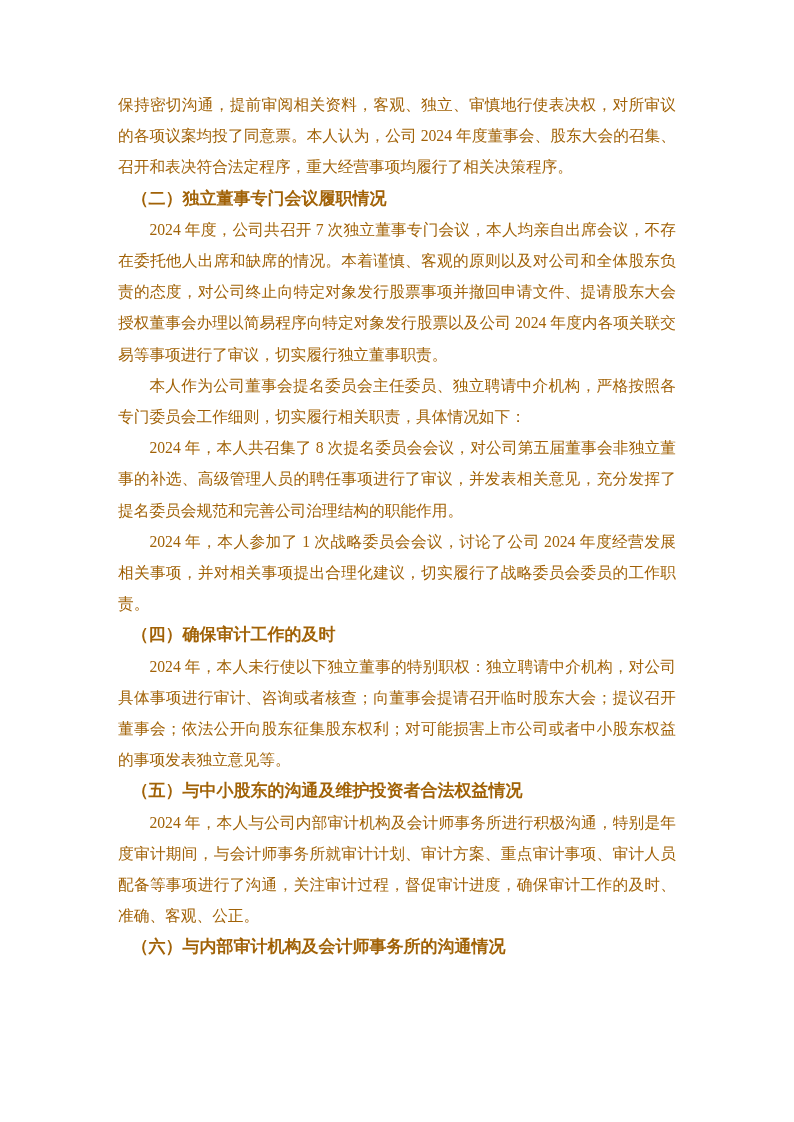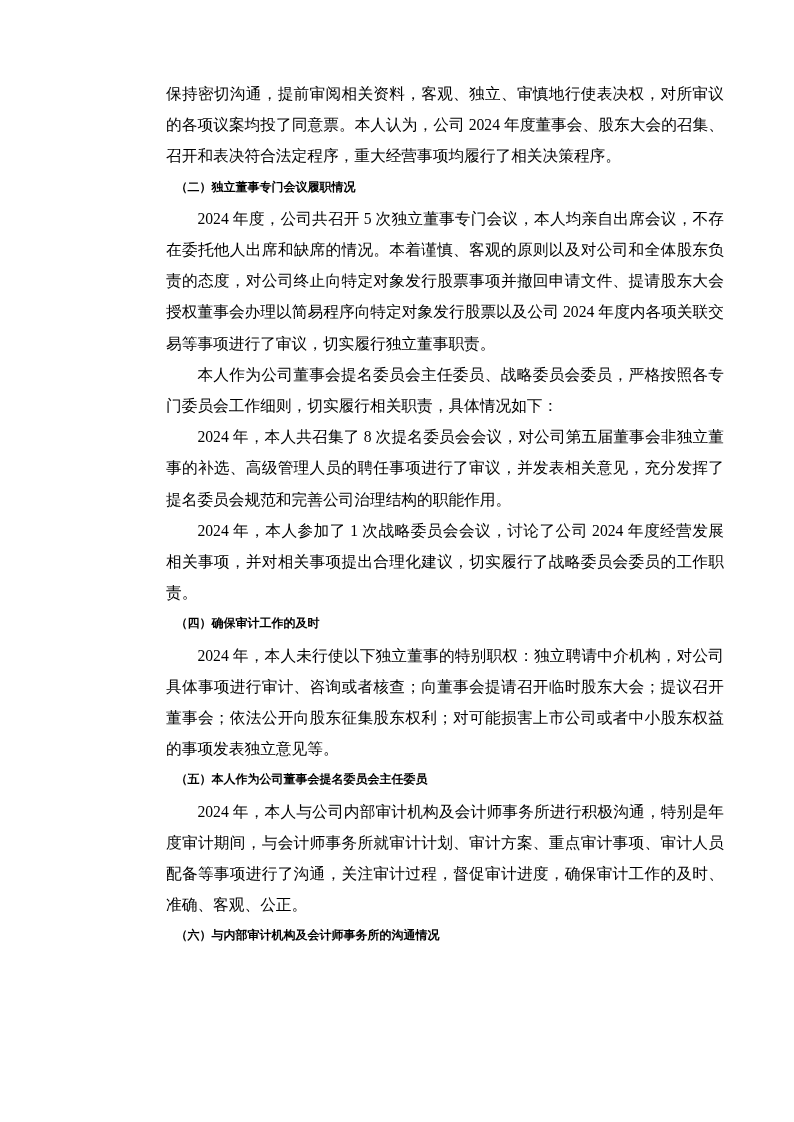--- a/index.html
+++ b/index.html
@@ -11,70 +11,69 @@
     position: relative;
     width: 794px;
     height: 1122px;
     background: #ffffff;
     overflow: hidden;
     margin: 0 auto;
   }
   .content {
     position: absolute;
     left: 118px;
-    top: 78px;
+    top: 89px;
     width: 558px;
-    color: #000000;
+    color: #a16207;
     font-family: "Liberation Serif", "DejaVu Serif", serif;
     font-size: 15.7px;
     line-height: 31.2px;
     text-align: justify;
-    margin-left: 48px;
   }
   .para {
     margin: 0;
     padding: 0;
     text-indent: 2em;
   }
   .para.no-indent {
     text-indent: 0;
   }
   .heading {
     margin: 0;
     padding: 0;
     font-weight: bold;
-    font-size: 12px;
+    font-size: 17px;
     text-indent: 0.8em;
     text-align: left;
     font-family: "Liberation Sans", "DejaVu Sans", sans-serif;
   }
 </style>
 </head>
 <body>
 
 <div class="page">
   <div class="content">
 
     <p class="para no-indent">保持密切沟通，提前审阅相关资料，客观、独立、审慎地行使表决权，对所审议的各项议案均投了同意票。本人认为，公司 2024 年度董事会、股东大会的召集、召开和表决符合法定程序，重大经营事项均履行了相关决策程序。</p>
 
     <p class="heading">（二）独立董事专门会议履职情况</p>
 
-    <p class="para">2024 年度，公司共召开 5 次独立董事专门会议，本人均亲自出席会议，不存在委托他人出席和缺席的情况。本着谨慎、客观的原则以及对公司和全体股东负责的态度，对公司终止向特定对象发行股票事项并撤回申请文件、提请股东大会授权董事会办理以简易程序向特定对象发行股票以及公司 2024 年度内各项关联交易等事项进行了审议，切实履行独立董事职责。</p>
+    <p class="para">2024 年度，公司共召开 7 次独立董事专门会议，本人均亲自出席会议，不存在委托他人出席和缺席的情况。本着谨慎、客观的原则以及对公司和全体股东负责的态度，对公司终止向特定对象发行股票事项并撤回申请文件、提请股东大会授权董事会办理以简易程序向特定对象发行股票以及公司 2024 年度内各项关联交易等事项进行了审议，切实履行独立董事职责。</p>
 
 
-    <p class="para">本人作为公司董事会提名委员会主任委员、战略委员会委员，严格按照各专门委员会工作细则，切实履行相关职责，具体情况如下：</p>
+    <p class="para">本人作为公司董事会提名委员会主任委员、独立聘请中介机构，严格按照各专门委员会工作细则，切实履行相关职责，具体情况如下：</p>
 
     <p class="para">2024 年，本人共召集了 8 次提名委员会会议，对公司第五届董事会非独立董事的补选、高级管理人员的聘任事项进行了审议，并发表相关意见，充分发挥了提名委员会规范和完善公司治理结构的职能作用。</p>
 
     <p class="para">2024 年，本人参加了 1 次战略委员会会议，讨论了公司 2024 年度经营发展相关事项，并对相关事项提出合理化建议，切实履行了战略委员会委员的工作职责。</p>
 
     <p class="heading">（四）确保审计工作的及时</p>
 
     <p class="para">2024 年，本人未行使以下独立董事的特别职权：独立聘请中介机构，对公司具体事项进行审计、咨询或者核查；向董事会提请召开临时股东大会；提议召开董事会；依法公开向股东征集股东权利；对可能损害上市公司或者中小股东权益的事项发表独立意见等。</p>
 
-    <p class="heading">（五）本人作为公司董事会提名委员会主任委员</p>
+    <p class="heading">（五）与中小股东的沟通及维护投资者合法权益情况</p>
 
     <p class="para">2024 年，本人与公司内部审计机构及会计师事务所进行积极沟通，特别是年度审计期间，与会计师事务所就审计计划、审计方案、重点审计事项、审计人员配备等事项进行了沟通，关注审计过程，督促审计进度，确保审计工作的及时、准确、客观、公正。</p>
 
     <p class="heading">（六）与内部审计机构及会计师事务所的沟通情况</p>
 
   </div>
 </div>
 
 </body></html>

